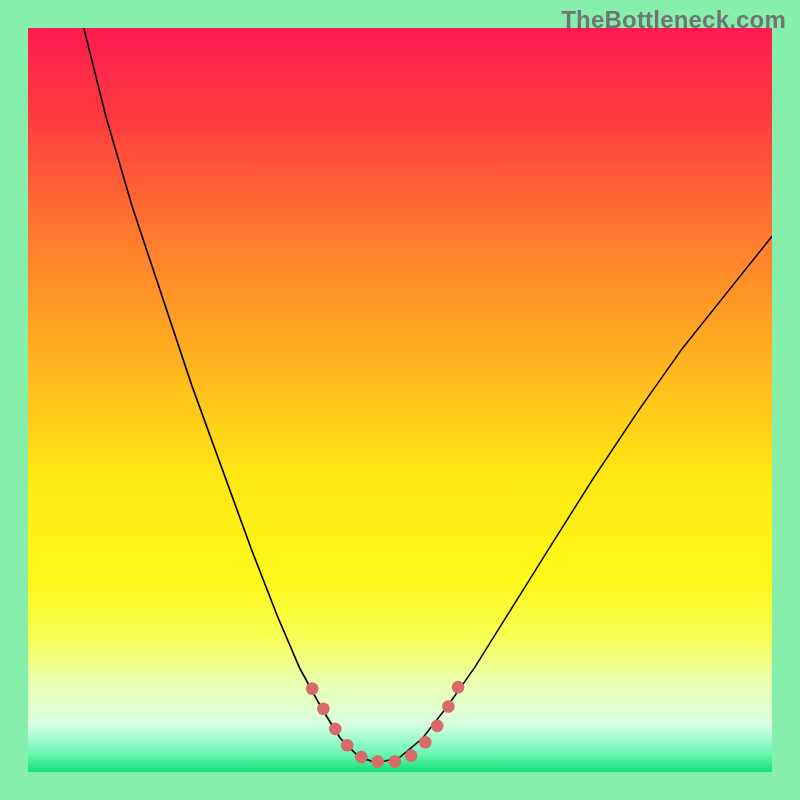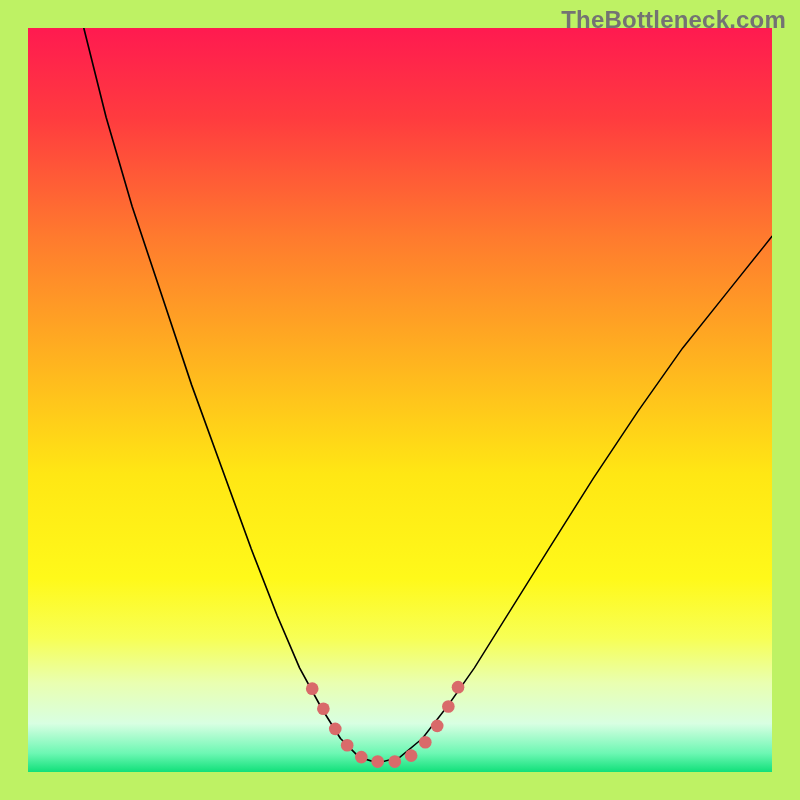--- a/index.html
+++ b/index.html
@@ -8,21 +8,21 @@
     width: 800px;
     height: 800px;
     background: #000;
     overflow: hidden;
     font-family: Arial, Helvetica, sans-serif;
   }
   .stage {
     position: relative;
     width: 800px;
     height: 800px;
-    background: #bef264;
+    background: #86efac;
   }
   .watermark {
     position: absolute;
     top: 6px;
     right: 14px;
     color: #737373;
     font-size: 24px;
     font-weight: 600;
     letter-spacing: 0.2px;
     z-index: 5;

